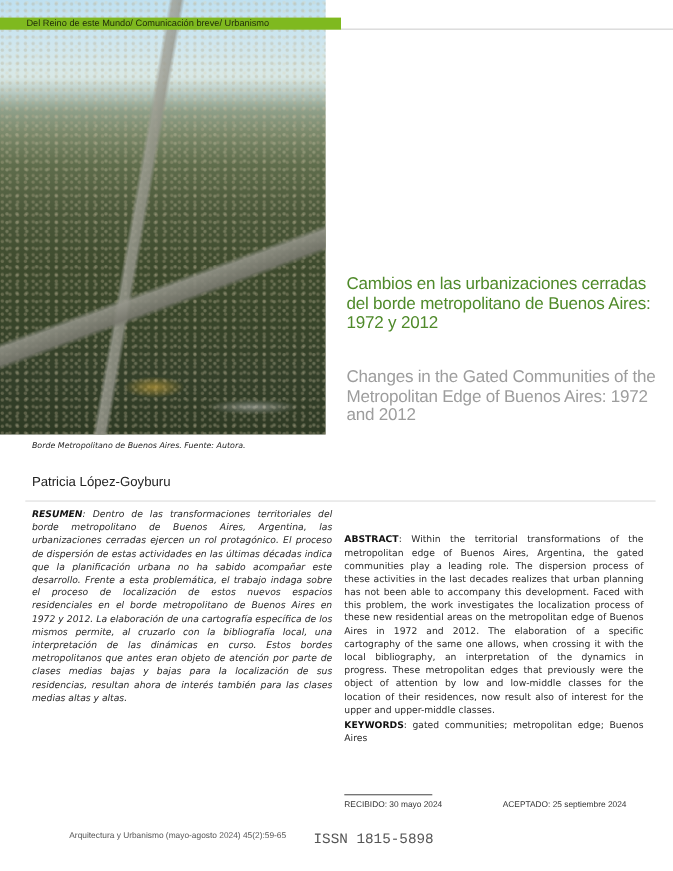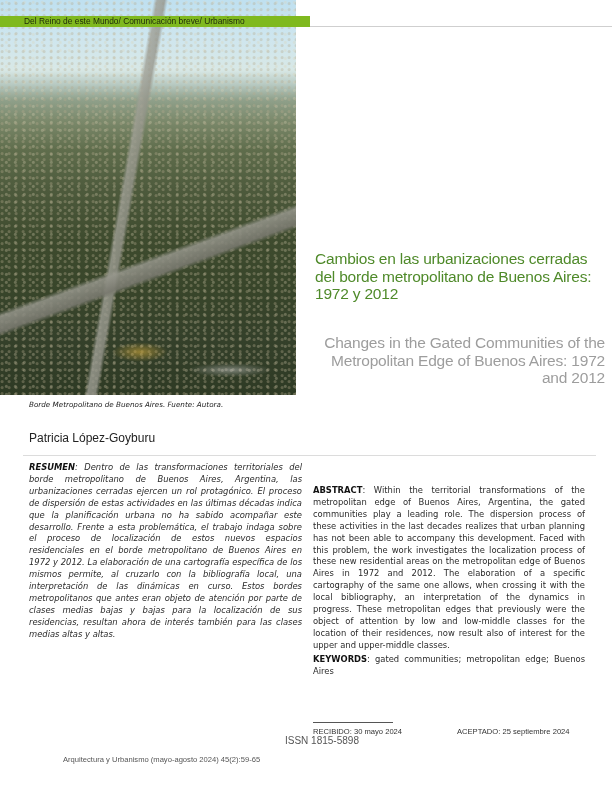--- a/index.html
+++ b/index.html
@@ -81,34 +81,34 @@
   }
   .accepted {
     position: absolute; left: 457px; top: 727px;
     font-family: "Liberation Sans", sans-serif; font-size: 7.6px; color: #333; white-space: nowrap;
   }
   .footer-journal {
     position: absolute; left: 27px; top: 755px;
     font-family: "Liberation Sans", sans-serif; font-size: 7.6px; color: #555; white-space: nowrap; margin-left: 36px;
   }
   .footer-issn {
-    position: absolute; left: 285px; top: 735px;
-    font-family: Liberation Sans, sans-serif; font-size: 10px; color: #555; white-space: nowrap;
+    position: absolute; left: 285px; top: 755px;
+    font-family: Liberation Mono, monospace; font-size: 13px; color: #555; white-space: nowrap;
   }
 </style>
 </head>
 <body>
 
 <div class="photo" title="Aerial photograph of the metropolitan edge of Buenos Aires"></div>
 <div class="section-band"></div>
 <div class="section-label">Del Reino de este Mundo/ Comunicación breve/ Urbanismo</div>
 <div class="top-rule"></div>
 
 <h1 class="title-es" style="margin:0;font-weight:normal;">Cambios en las urbanizaciones cerradas del borde metropolitano de Buenos Aires: 1972 y 2012</h1>
-<h2 class="title-en" style="margin:0;font-weight:normal;text-align:right;">Changes in the Gated Communities of the Metropolitan Edge of Buenos Aires: 1972 and 2012</h2>
+<h2 class="title-en" style="margin:0;font-weight:normal;">Changes in the Gated Communities of the Metropolitan Edge of Buenos Aires: 1972 and 2012</h2>
 
 <div class="caption">Borde Metropolitano de Buenos Aires. Fuente: Autora.</div>
 
 <div class="author">Patricia López-Goyburu</div>
 <div class="author-rule"></div>
 
 <div class="col col-left">
   <p><span class="lead">RESUMEN</span><span>: Dentro de las transformaciones terri­toriales del borde metropolitano de Buenos Aires, Argentina, las urbanizaciones cerradas ejercen un rol protagónico. El proceso de dispersión de estas actividades en las últimas décadas indica que la planificación urbana no ha sabido acompañar este desarrollo. Frente a esta problemática, el trabajo indaga sobre el proceso de localización de estos nuevos espacios residenciales en el borde metropolitano de Buenos Aires en 1972 y 2012. La elaboración de una cartografía específica de los mismos permite, al cruzarlo con la bibliografía local, una interpretación de las dinámicas en curso. Estos bordes metropolitanos que antes eran objeto de atención por parte de clases medias bajas y bajas para la localización de sus residencias, resultan ahora de interés también para las clases medias altas y altas.</span></p>
 </div>
 

